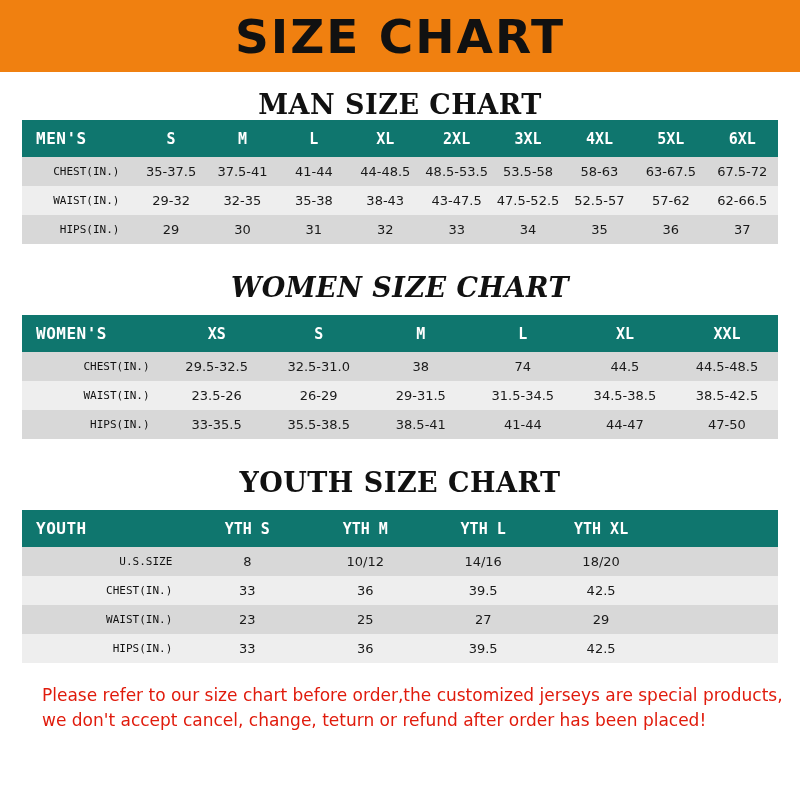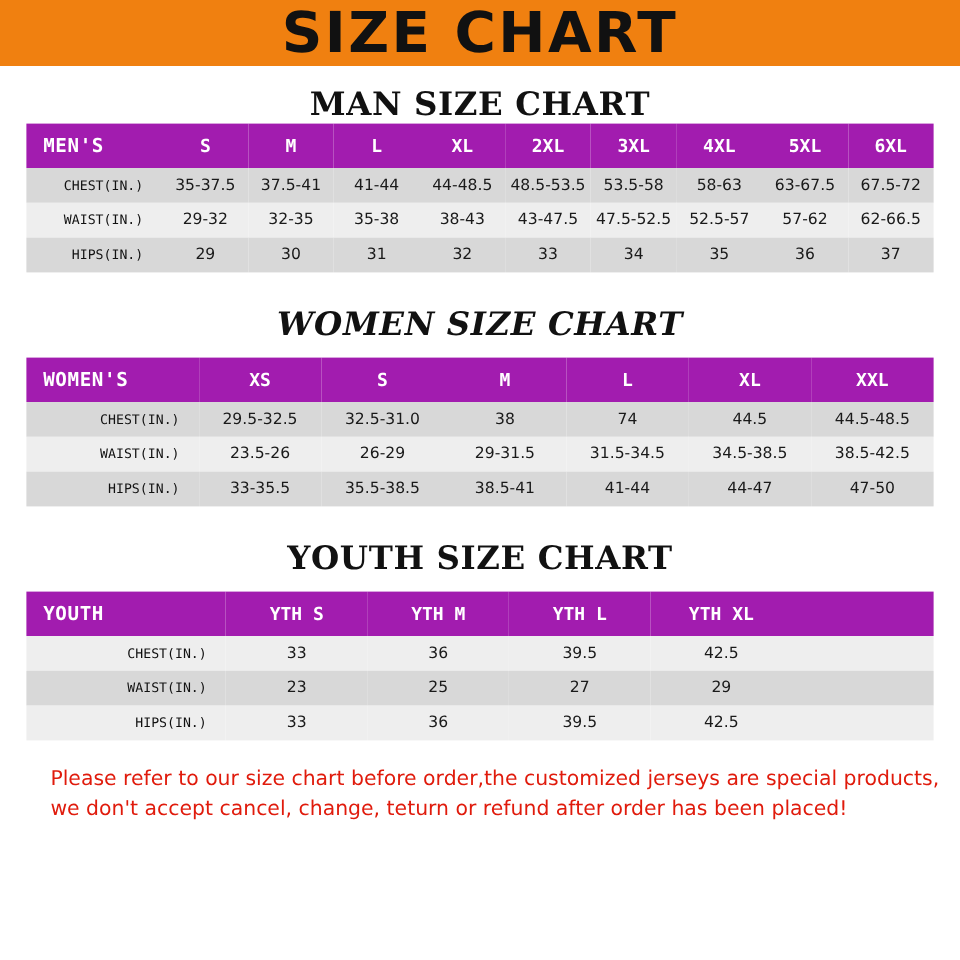--- a/index.html
+++ b/index.html
@@ -16,21 +16,21 @@
   .page {
     position: relative;
     width: 800px;
     height: 800px;
     box-sizing: border-box;
     background: #ffffff;
   }
   
   .banner {
     width: 100%;
-    height: 55px;
+    height: 72px;
     background: #f08010;
     display: flex;
     align-items: center;
     justify-content: center;
   }
   .banner-title {
     font-family: "DejaVu Sans", sans-serif;
     font-weight: bold;
     font-size: 47px;
     letter-spacing: 2px;
@@ -52,21 +52,21 @@
   .t1 { margin-top: 17px; }
   .t2 { margin-top: 28px; margin-bottom: 12px; font-style: italic; }
   .t3 { margin-top: 28px; margin-bottom: 12px; }
 
   table.sizetable {
     width: 100%;
     border-collapse: collapse;
     table-layout: fixed;
   }
   table.sizetable thead th {
-    background: #a21caf;
+    background: #0f766e;
     color: #ffffff;
     font-family: "DejaVu Sans Mono", monospace;
     font-weight: bold;
     font-size: 15px;
     padding: 9px 2px;
     text-align: center;
   }
   table.sizetable thead th.rowhead {
     text-align: left;
     padding-left: 14px;
@@ -253,20 +253,28 @@
         <tr>
           <th class="rowhead">YOUTH</th>
           <th>YTH S</th>
           <th>YTH M</th>
           <th>YTH L</th>
           <th>YTH XL</th>
           <th></th>
         </tr>
       </thead>
       <tbody>
+        <tr class="rowA">
+          <td class="rowlabel">U.S.SIZE</td>
+          <td>8</td>
+          <td>10/12</td>
+          <td>14/16</td>
+          <td>18/20</td>
+          <td></td>
+        </tr>
         <tr class="rowB">
           <td class="rowlabel">CHEST(IN.)</td>
           <td>33</td>
           <td>36</td>
           <td>39.5</td>
           <td>42.5</td>
           <td></td>
         </tr>
         <tr class="rowA">
           <td class="rowlabel">WAIST(IN.)</td>

